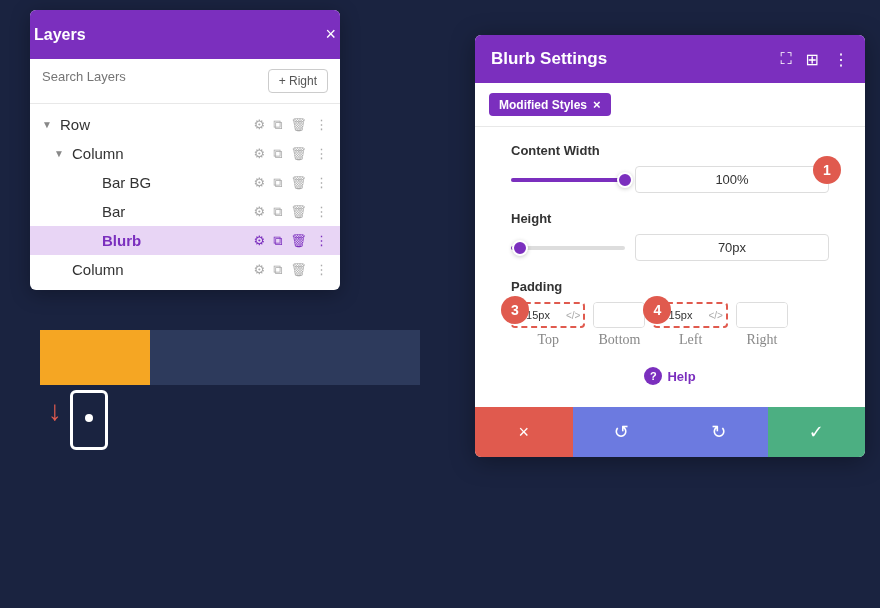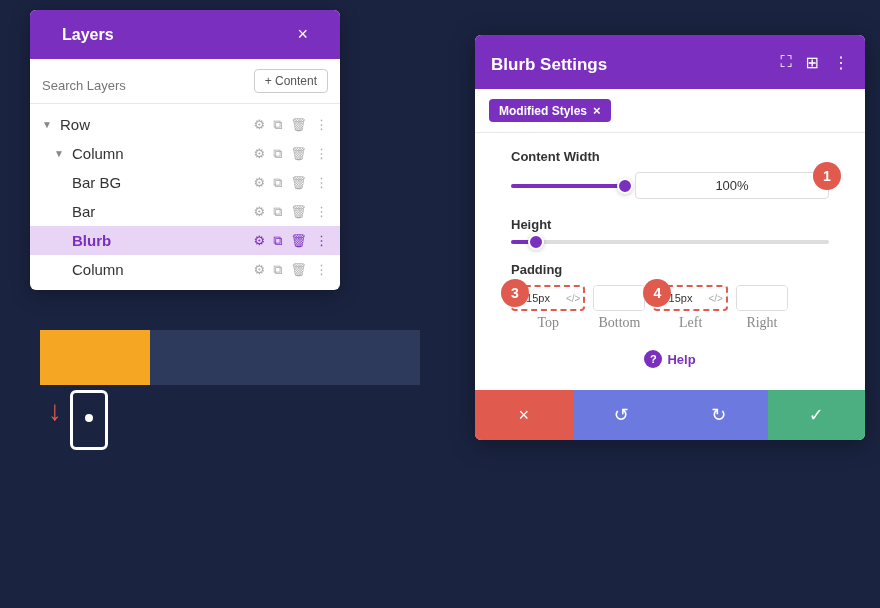--- a/index.html
+++ b/index.html
@@ -97,41 +97,41 @@
       left: 30px;
       top: 10px;
       width: 310px;
       background: white;
       border-radius: 6px;
       box-shadow: 0 4px 20px rgba(0,0,0,0.3);
       overflow: hidden;
     }
     .layers-header {
       background: #7b2fbe;
-      padding: 14px 32px;
+      padding: 14px 4px;
       display: flex;
       align-items: center;
       justify-content: space-between;
     }
     .layers-title {
       color: white;
       font-size: 16px;
       font-weight: 700;
     }
     .layers-close {
       color: white;
       font-size: 18px;
       cursor: pointer;
       background: none;
       border: none;
     }
     .layers-search {
       padding: 10px 12px;
       display: flex;
-      align-items: flex-end;
+      align-items: flex-start;
       gap: 8px;
       border-bottom: 1px solid #e8e8e8;
     }
     .search-input {
       flex: 1;
       border: none;
       outline: none;
       color: #aaa;
       font-size: 13px;
       background: transparent;
@@ -185,21 +185,21 @@
       color: #aaa;
       font-size: 13px;
       cursor: pointer;
       background: none;
       border: none;
     }
     .layer-item.selected .layer-icon-btn {
       color: #7b2fbe;
     }
     .indent-1 { padding-left: 24px; }
-    .indent-2 { padding-left: 24px; }
+    .indent-2 { padding-left: 32px; gap: 22px; }
 
     
     .blurb-panel {
       position: absolute;
       right: 15px;
       top: 35px;
       width: 390px;
       background: white;
       border-radius: 6px;
       box-shadow: 0 4px 24px rgba(0,0,0,0.35);
@@ -209,21 +209,20 @@
       background: #7b2fbe;
       padding: 14px 16px;
       display: flex;
       align-items: center;
       justify-content: space-between;
     }
     .blurb-title {
       color: white;
       font-size: 17px;
       font-weight: 700;
-      margin-top: 6px;
     }
     .blurb-header-icons {
       display: flex;
       gap: 14px;
       align-items: center;
     }
     .blurb-header-icon {
       color: white;
       font-size: 16px;
       cursor: pointer;
@@ -461,21 +460,21 @@
   <div class="phone-icon"></div>
 </div>
 
 <div class="layers-panel">
   <div class="layers-header">
     <span class="layers-title">Layers</span>
     <button class="layers-close">×</button>
   </div>
   <div class="layers-search">
     <input class="search-input" type="text" placeholder="Search Layers" style="">
-    <button class="filter-btn">+ Content</button>
+    <button class="filter-btn">+ Right</button>
   </div>
   <div class="layers-list">
 
     <div class="layer-item">
       <span class="layer-arrow">▼</span>
       <span class="layer-name">Row</span>
       <div class="layer-icons">
         <button class="layer-icon-btn">⚙</button>
         <button class="layer-icon-btn">⧉</button>
         <button class="layer-icon-btn">🗑</button>
@@ -579,20 +578,21 @@
 
     <div class="setting-section">
       <div class="setting-label">Height</div>
       <div class="slider-row">
         <div class="slider-container">
           <div class="slider-track">
             <div class="slider-fill" style="width:8%;"></div>
             <div class="slider-thumb" style="left: calc(8% - 8px);"></div>
           </div>
         </div>
+        <input class="slider-value" value="70px" type="text" style="">
       </div>
     </div>
 
     <div class="setting-section">
       <div class="setting-label">Padding</div>
       <div class="padding-row">
 
         <div class="padding-field" style="position:relative;">
           <span class="num-badge badge-3">3</span>
           <div class="padding-input-wrap">

